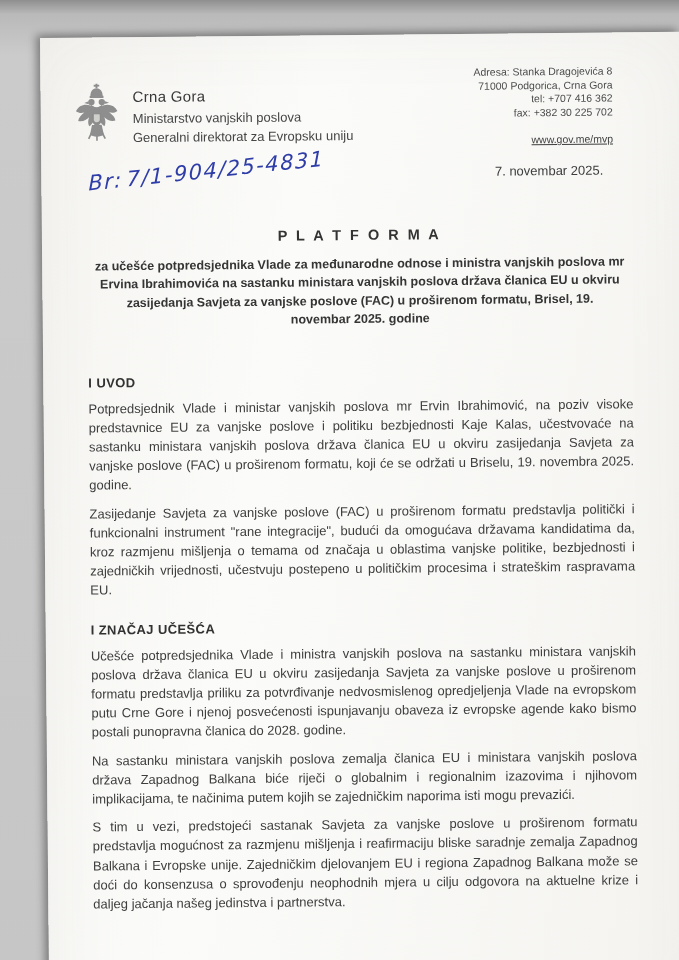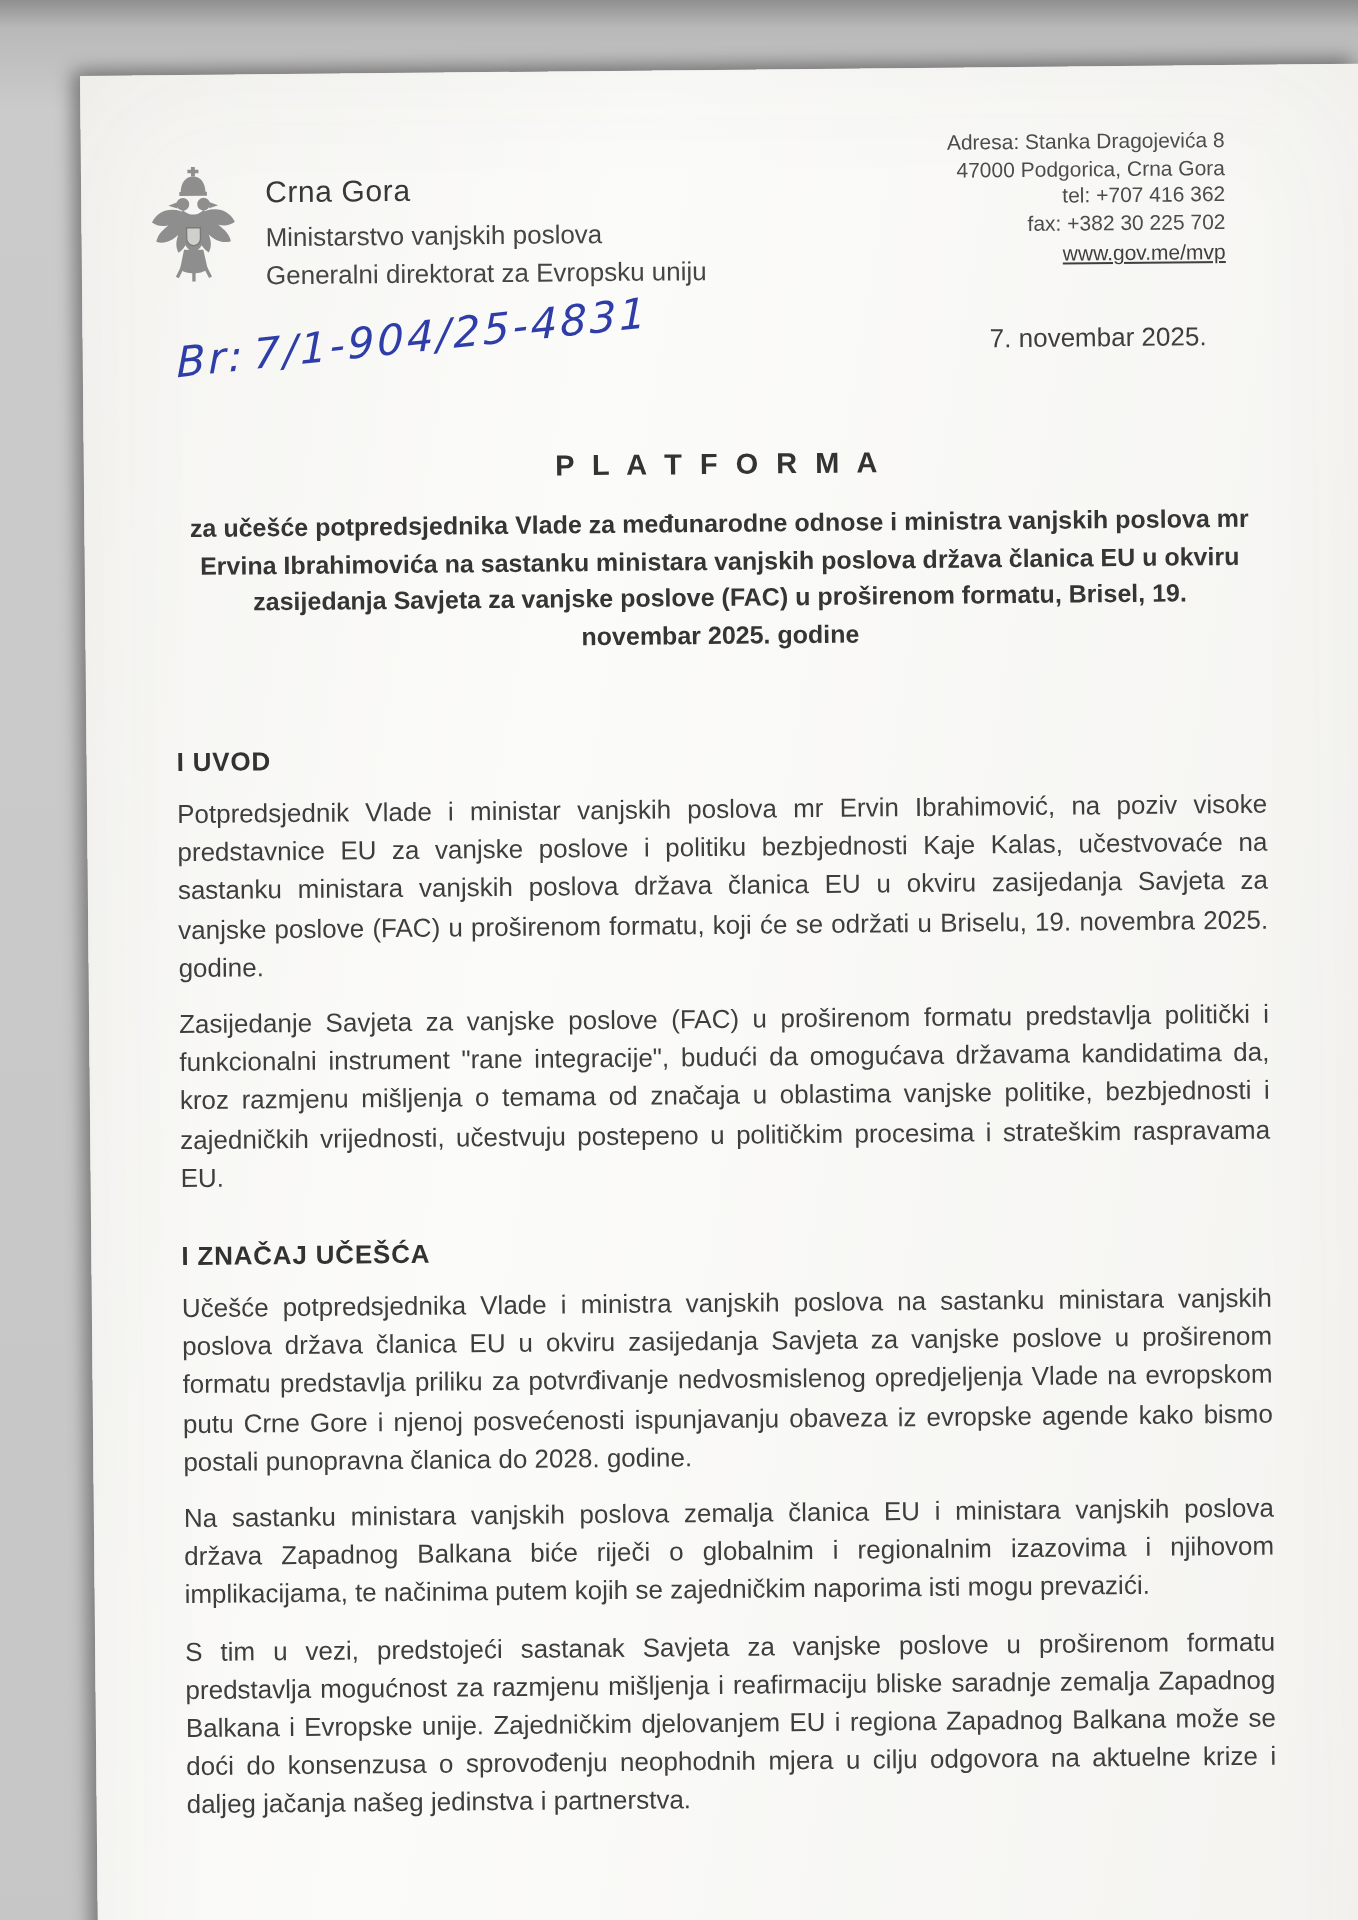--- a/index.html
+++ b/index.html
@@ -26,21 +26,21 @@
     color:#3d3d3d;
   }
   
   .letterhead{display:flex;justify-content:space-between;margin:44px 0 0 -12px;}
   .lh-left{display:flex;align-items:flex-start;}
   .coa{width:46px;height:58px;flex:0 0 auto;margin-top:2px;}
   .lh-org{margin-left:13px;padding-top:7px;}
   .org-country{font-size:15px;letter-spacing:.3px;color:#383838;margin-bottom:6px;}
   .org-ministry,.org-directorate{font-size:13px;color:#454545;margin-bottom:4px;}
   .lh-right{text-align:right;font-size:10.5px;line-height:13.5px;color:#4c4c4c;margin-top:-12px;margin-right:18px;white-space:nowrap;}
-  .website{text-decoration:underline;color:#3f3f3f;margin-top:2px;}
+  .website{text-decoration:underline;color:#3f3f3f;margin-top:14px;}
   
   .ref-row{display:flex;justify-content:space-between;align-items:flex-start;margin-top:10px;}
   .handwritten{
     font-family:"DejaVu Sans",sans-serif;
     font-style:italic;
     color:#2e3da8;
     font-size:21px;
     letter-spacing:1.5px;
     transform:rotate(-5.5deg) skewX(-6deg);
     transform-origin:0 50%;
@@ -87,21 +87,21 @@
           </svg>
         </span>
         <div class="lh-org">
           <div class="org-country">Crna Gora</div>
           <div class="org-ministry">Ministarstvo vanjskih poslova</div>
           <div class="org-directorate">Generalni direktorat za Evropsku uniju</div>
         </div>
       </div>
       <div class="lh-right">
         <div>Adresa: Stanka Dragojevića 8</div>
-        <div>47000 Podgorica, Crna Gora</div>
+        <div>71000 Podgorica, Crna Gora</div>
         <div>tel: +707 416 362</div>
         <div>fax: +382 30 225 702</div>
         <div class="website">www.gov.me/mvp</div>
       </div>
     </div>
 
     <div class="ref-row">
       <div class="handwritten">
         <span class="ref-label">Br:</span><span>7/1-904/25-4831</span>
       </div>

